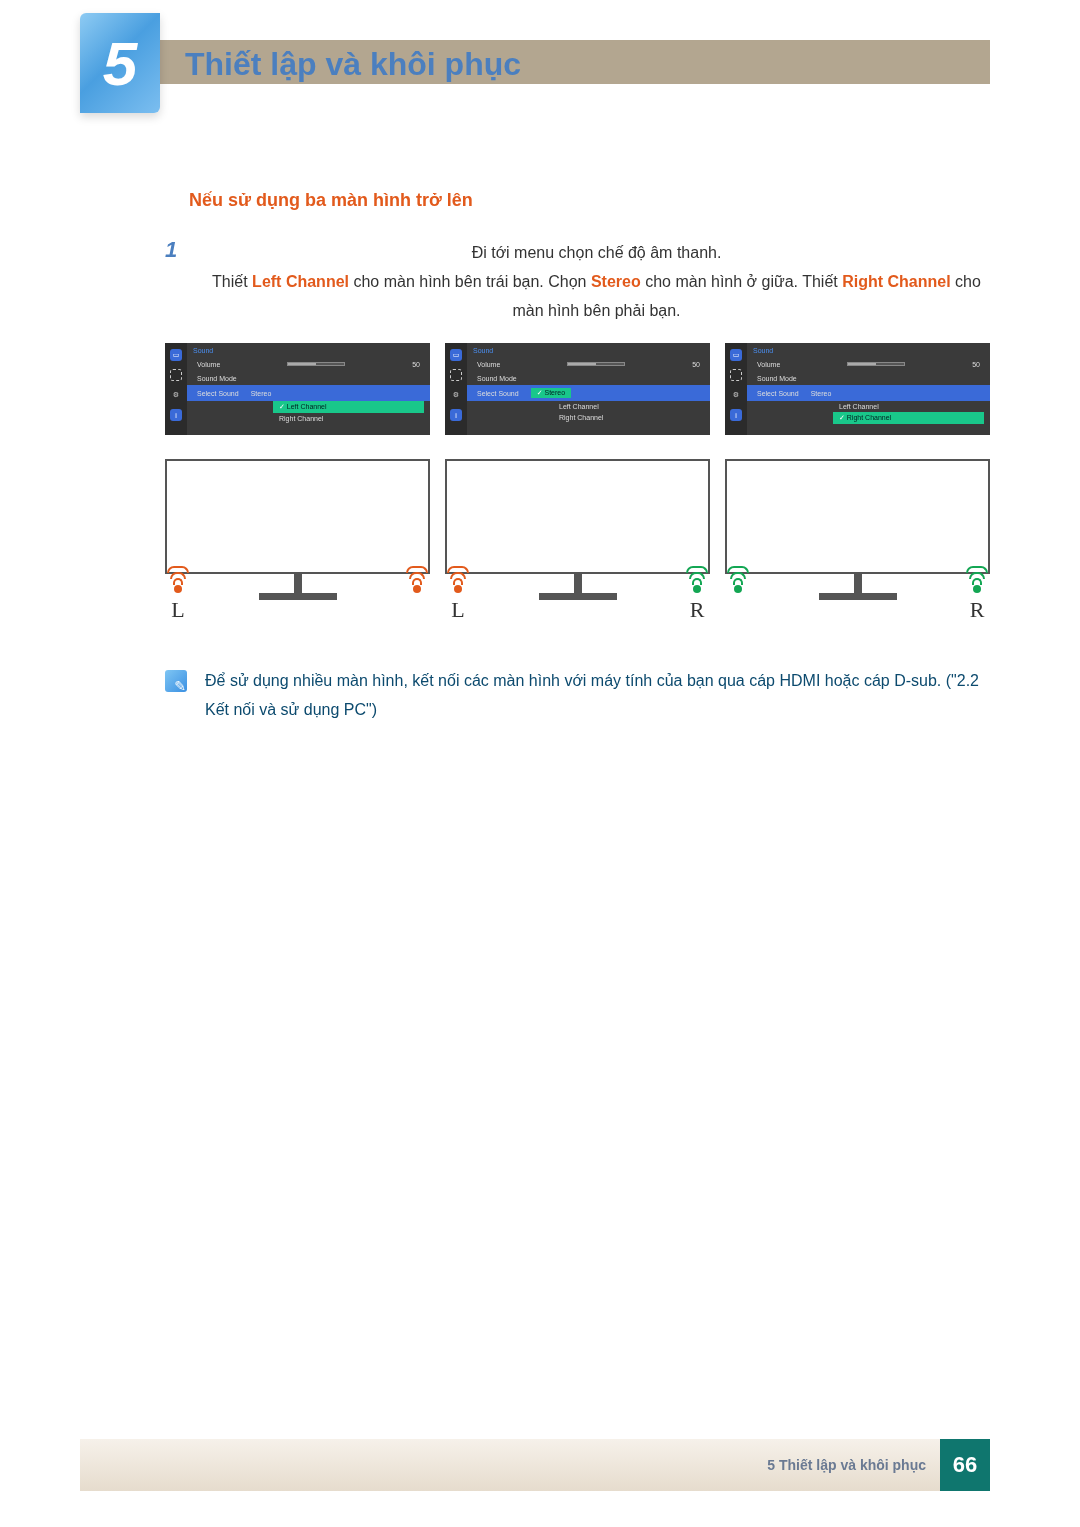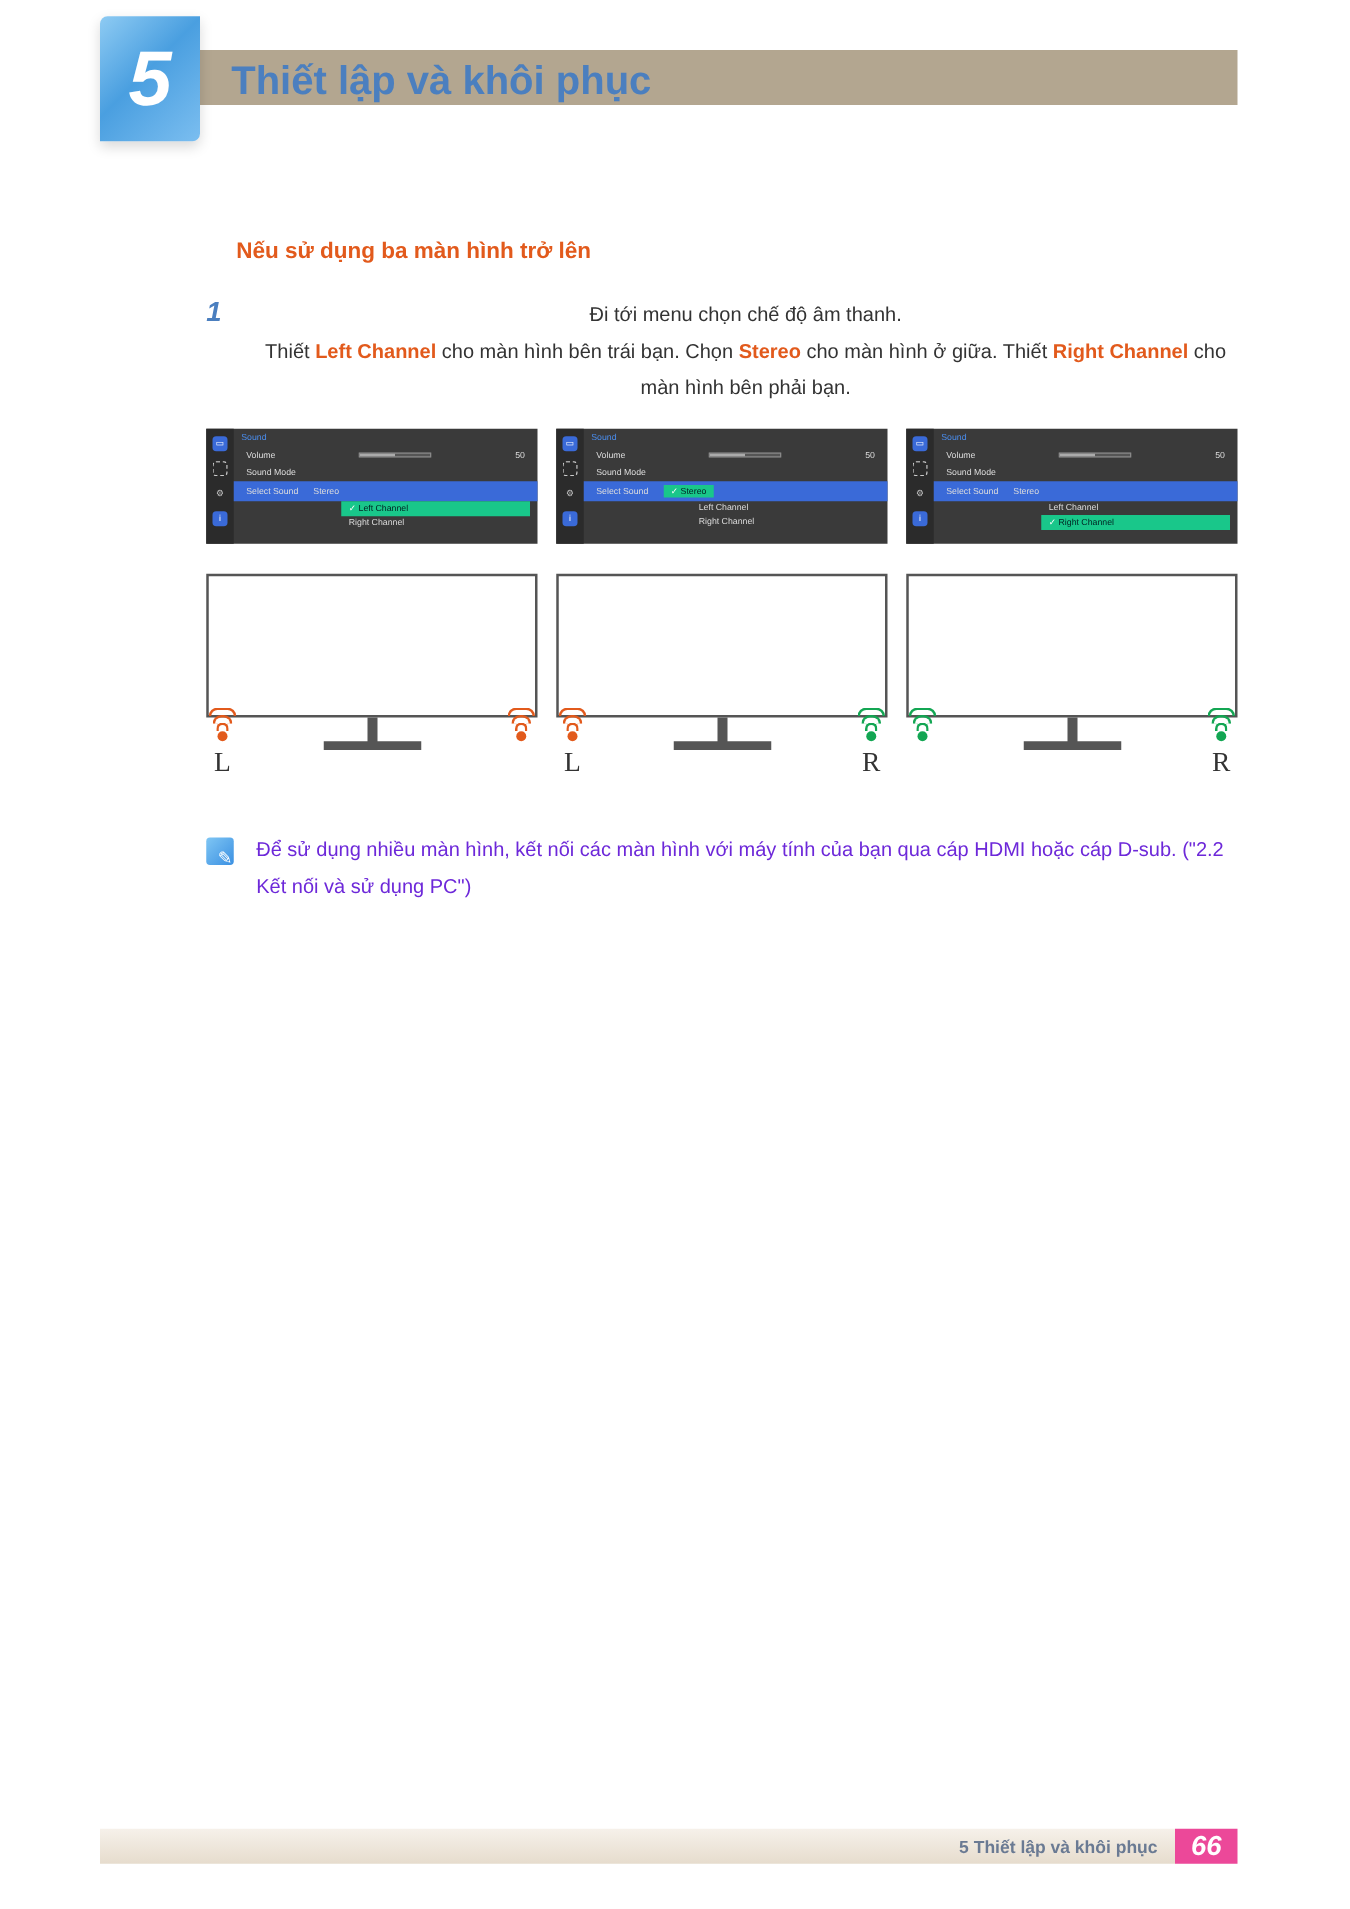--- a/index.html
+++ b/index.html
@@ -229,53 +229,52 @@
     position: relative;
   }
   .note-icon::after {
     content: "✎";
     position: absolute;
     right: 1px;
     bottom: -2px;
     color: #fff;
     font-size: 14px;
   }
-  .note-text { font-size: 16px; line-height: 1.8; color: #6d28d9; }
+  .note-text { font-size: 16px; line-height: 1.8; color: #0c4a6e; }
 
   
   .footer {
     position: absolute;
     bottom: 36px;
     left: 80px;
     right: 90px;
-    height: 28px;
+    height: 52px;
     display: flex;
     align-items: stretch;
   }
   .footer-bar {
     flex: 1;
     background: linear-gradient(180deg, #f6f1ea, #e6dccd);
     display: flex;
     align-items: center;
     justify-content: flex-end;
     padding-right: 14px;
     font-size: 14px;
     font-weight: bold;
     color: #6a7a93;
   }
   .footer-page {
     width: 50px;
-    background: #ec4899;
+    background: #0f766e;
     color: #fff;
     display: flex;
     align-items: center;
     justify-content: center;
     font-size: 22px;
     font-weight: bold;
-    font-style: italic;
   }
 </style>
 </head>
 <body>
 
 <div class="header-bar"></div>
 <div class="chapter-tab">
   <span>5</span>
 </div>
 <div class="chapter-title">Thiết lập và khôi phục</div>

